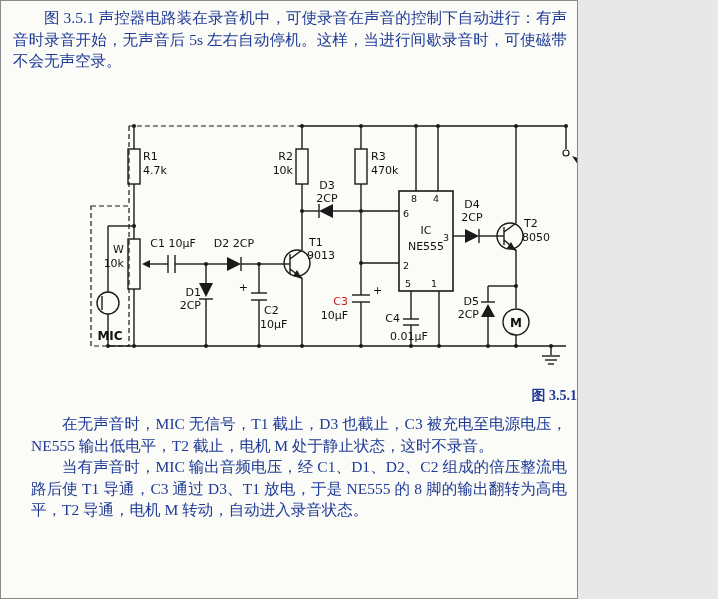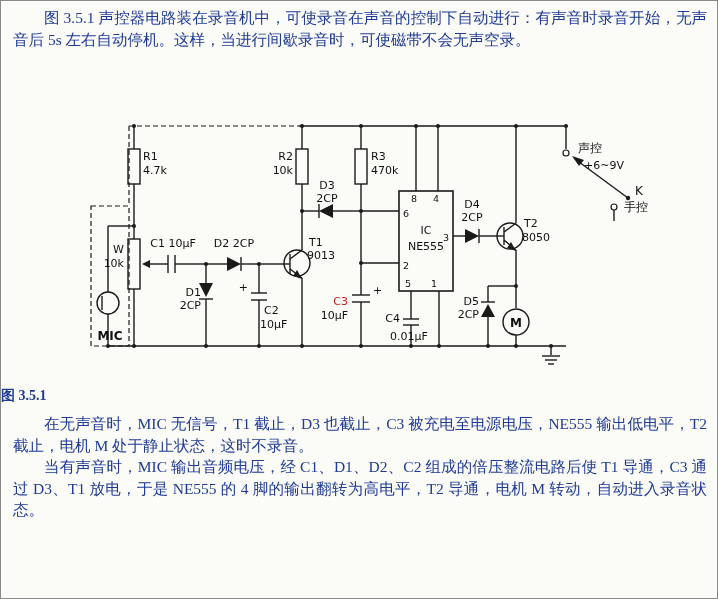--- a/index.html
+++ b/index.html
@@ -1,36 +1,36 @@
 <!DOCTYPE html>
 <html><head>
 <meta charset="utf-8">
 <style>
   html,body{margin:0;padding:0;background:#e8e8e8;}
   .page{
     position:relative;
-    width:718px;height:599px;
+    width:578px;height:599px;
     background:#fbfbf7;
     border:1px solid #8a8a8a;
     box-sizing:border-box;
     overflow:hidden;
     font-family:"DejaVu Sans",sans-serif;
   }
   .text-block{
     position:absolute;left:12px;right:10px;
     font-family:"Liberation Serif","DejaVu Serif",serif;
     font-size:15.5px;line-height:21.5px;
     color:#1e3a96;text-align:justify;
   }
   .text-block p{margin:0;text-indent:2em;}
   #top-text{top:6px;}
-  #bottom-text{top:412px;}
+  #bottom-text{top:412px;margin-left:18px;}
   .caption{
     position:absolute;top:386px;left:0;width:100%;
-    text-align:left;font-family:"Liberation Serif","DejaVu Serif",serif;
+    text-align:right;font-family:"Liberation Serif","DejaVu Serif",serif;
     font-size:14px;font-weight:bold;color:#1e3a96;
   }
   svg.circuit{position:absolute;left:0;top:112px;}
   svg .wire{stroke:#1a1a1a;stroke-width:1.4;fill:none;}
   svg .dashed{stroke:#1a1a1a;stroke-width:1.2;fill:none;stroke-dasharray:5 3;}
   svg .box{stroke:#1a1a1a;stroke-width:1.4;fill:none;}
   svg .icbox{stroke:#1a1a1a;stroke-width:1.6;fill:none;}
   svg .fillshape{fill:#1a1a1a;stroke:none;}
   svg .dot{fill:#1a1a1a;stroke:none;}
   svg .contact{stroke:#1a1a1a;stroke-width:1.2;fill:#fbfbf7;}
@@ -285,16 +285,16 @@
       <circle class="dot" cx="487" cy="345" r="2"></circle>
       <circle class="dot" cx="515" cy="345" r="2"></circle>
       <circle class="dot" cx="550" cy="345" r="2"></circle>
     </g>
   </svg>
 
   <div class="caption">图 3.5.1</div>
 
   <div id="bottom-text" class="text-block">
     <p>在无声音时，MIC 无信号，T1 截止，D3 也截止，C3 被充电至电源电压，NE555 输出低电平，T2 截止，电机 M 处于静止状态，这时不录音。</p>
-    <p>当有声音时，MIC 输出音频电压，经 C1、D1、D2、C2 组成的倍压整流电路后使 T1 导通，C3 通过 D3、T1 放电，于是 NE555 的 4 脚的输出翻转为高电平，T2 导通，电机 M 转动，自动进入录音状态。</p>
+    <p>当有声音时，MIC 输出音频电压，经 C1、D1、D2、C2 组成的倍压整流电路后使 T1 导通，C3 通过 D3、T1 放电，于是 NE555 的 8 脚的输出翻转为高电平，T2 导通，电机 M 转动，自动进入录音状态。</p>
   </div>
 
 </div>
 
 </body></html>

